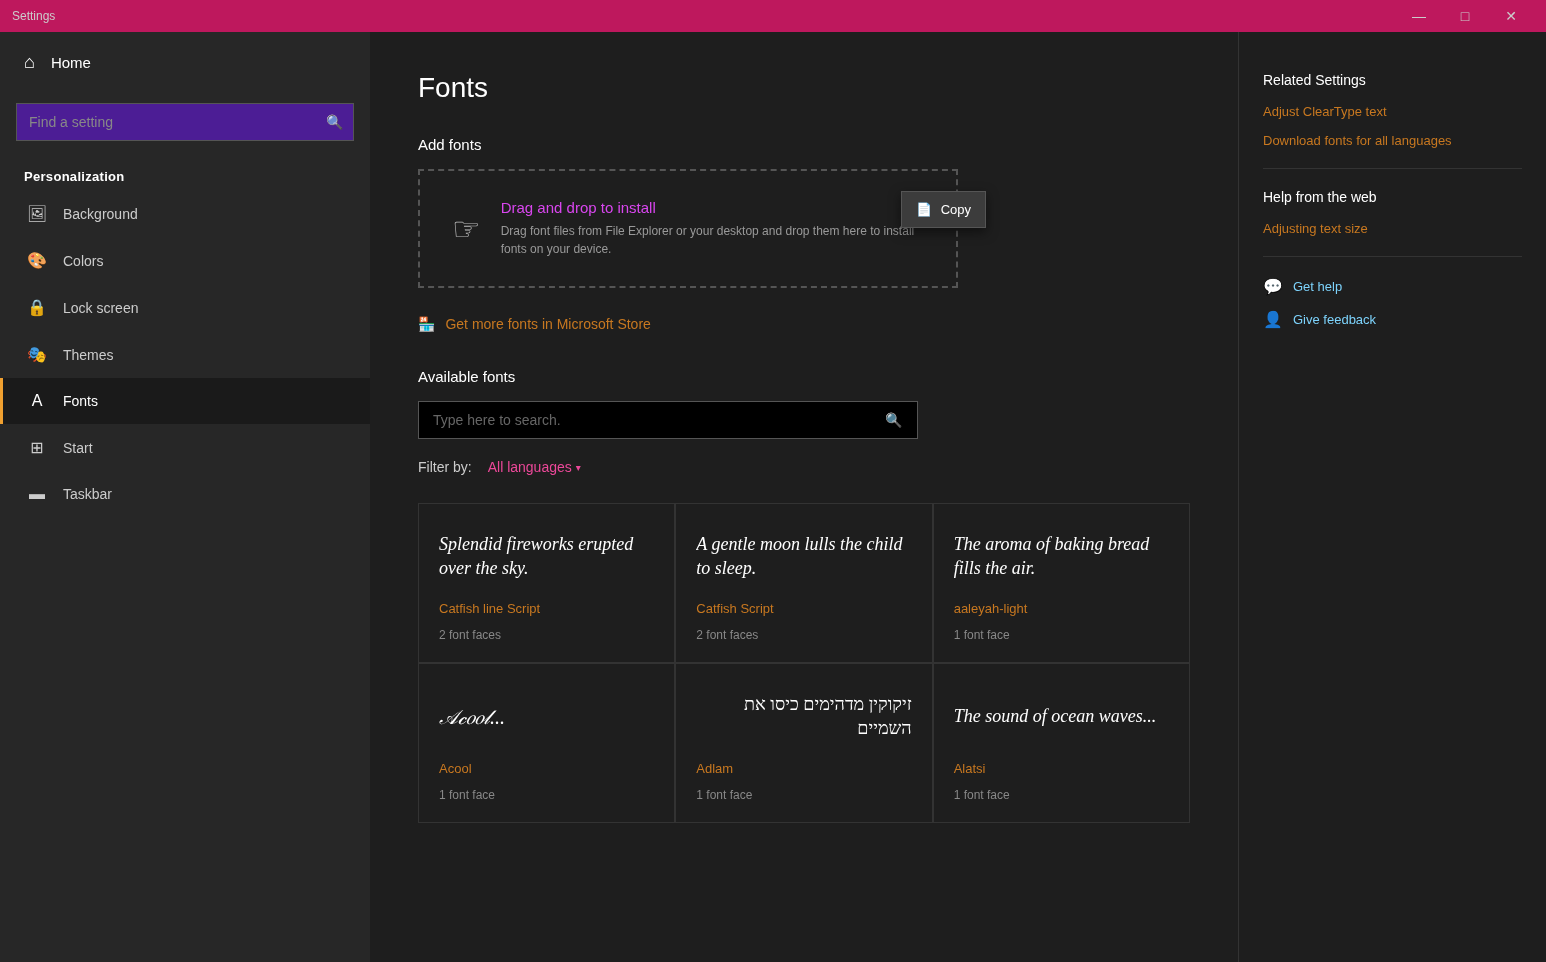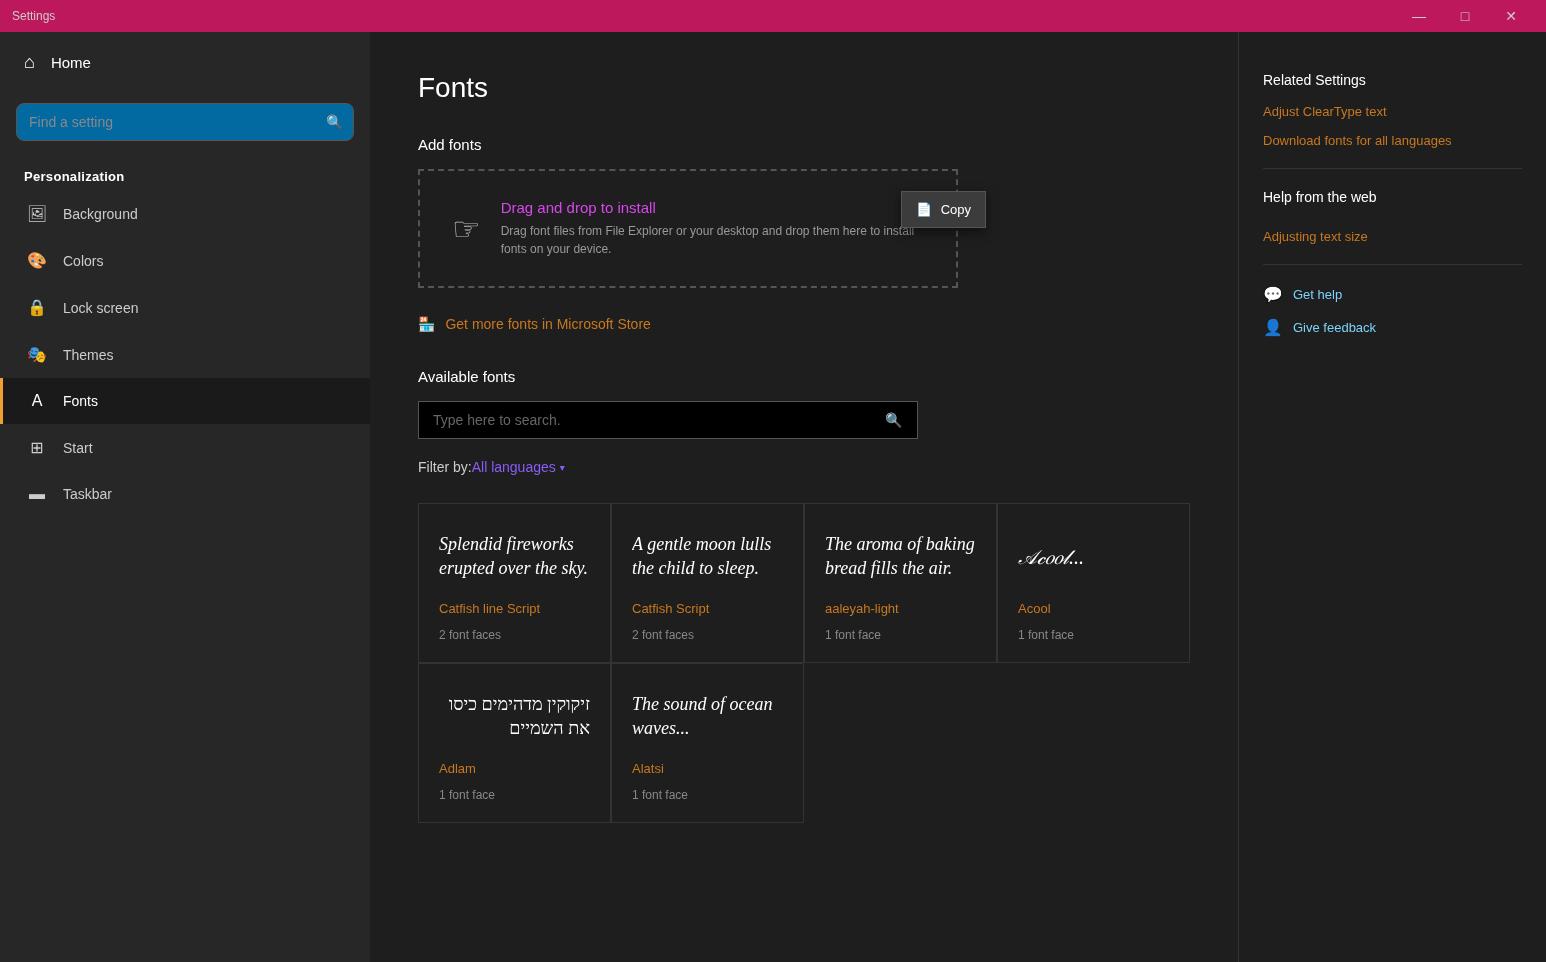--- a/index.html
+++ b/index.html
@@ -45,27 +45,27 @@
       color: #fff;
     }
     .sidebar-home-icon { font-size: 18px; }
 
     .sidebar-search {
       margin: 10px 16px 20px 16px;
       position: relative;
     }
     .sidebar-search input {
       width: 100%;
-      background: #0369a1;
+      background: #4c1d95;
       border: 1px solid #555;
       color: #ccc;
       padding: 10px 40px 10px 12px;
       font-size: 14px;
       outline: none;
-      border-radius: 8px;
+      border-radius: 0;
     }
     .sidebar-search input::placeholder { color: #888; }
     .sidebar-search-icon {
       position: absolute; right: 10px; top: 50%; transform: translateY(-50%);
       color: #888; font-size: 14px;
     }
 
     .sidebar-section-label {
       padding: 8px 24px 6px 24px;
       font-size: 13px;
@@ -150,33 +150,33 @@
       flex: 1; background: transparent; border: none; outline: none;
       color: #ccc; padding: 10px 14px; font-size: 14px;
     }
     .fonts-search input::placeholder { color: #666; }
     .fonts-search-btn {
       background: transparent; border: none;
       color: #888; padding: 10px 14px; cursor: pointer; font-size: 14px;
     }
 
     .filter-bar {
-      display: flex; align-items: center; gap: 0;
+      display: flex; align-items: center; gap: 16px;
       margin-bottom: 28px; font-size: 14px; color: #ccc;
     }
     .filter-dropdown {
       display: flex; align-items: center; gap: 4px;
-      color: #8b5cf6; cursor: pointer;
+      color: #ec4899; cursor: pointer;
     }
     .filter-dropdown-arrow { font-size: 10px; }
 
     
     .font-grid {
       display: grid;
-      grid-template-columns: repeat(4, 1fr);
+      grid-template-columns: repeat(3, 1fr);
       gap: 0;
     }
     .font-card {
       border: 1px solid #333;
       padding: 20px;
       cursor: pointer;
       min-height: 160px;
       display: flex; flex-direction: column; justify-content: space-between;
     }
     .font-preview {
@@ -192,21 +192,21 @@
     .right-panel {
       width: 308px;
       background: #1e1e1e;
       padding: 40px 24px;
       flex-shrink: 0;
       border-left: 1px solid #333;
     }
     .related-title { font-size: 14px; color: #fff; font-weight: 500; margin-bottom: 16px; }
     .related-link { display: block; color: #c87820; font-size: 13px; margin-bottom: 14px; cursor: pointer; text-decoration: none; }
     .right-divider { border: none; border-top: 1px solid #333; margin: 20px 0; }
-    .help-section-title { font-size: 14px; color: #fff; font-weight: 500; margin-bottom: 24px; }
+    .help-section-title { font-size: 14px; color: #fff; font-weight: 500; margin-bottom: 16px; }
     .help-item { display: flex; align-items: center; gap: 10px; margin-bottom: 14px; cursor: pointer; }
     .help-item-icon { font-size: 16px; color: #c87820; width: 20px; }
     .help-item-text { color: #7dd3fc; font-size: 13px; }
 
     
     .font-preview.script1 { font-style: italic; font-family: 'Brush Script MT', cursive; font-size: 18px; }
     .font-preview.script2 { font-style: italic; font-family: 'Palatino Linotype', serif; font-size: 18px; }
     .font-preview.script3 { font-style: italic; font-family: Georgia, serif; font-size: 18px; }
     .font-preview.ornate { font-family: 'Times New Roman', serif; font-style: italic; font-size: 20px; }
     .font-preview.hebrew { font-family: 'Times New Roman', serif; font-size: 18px; direction: rtl; }

